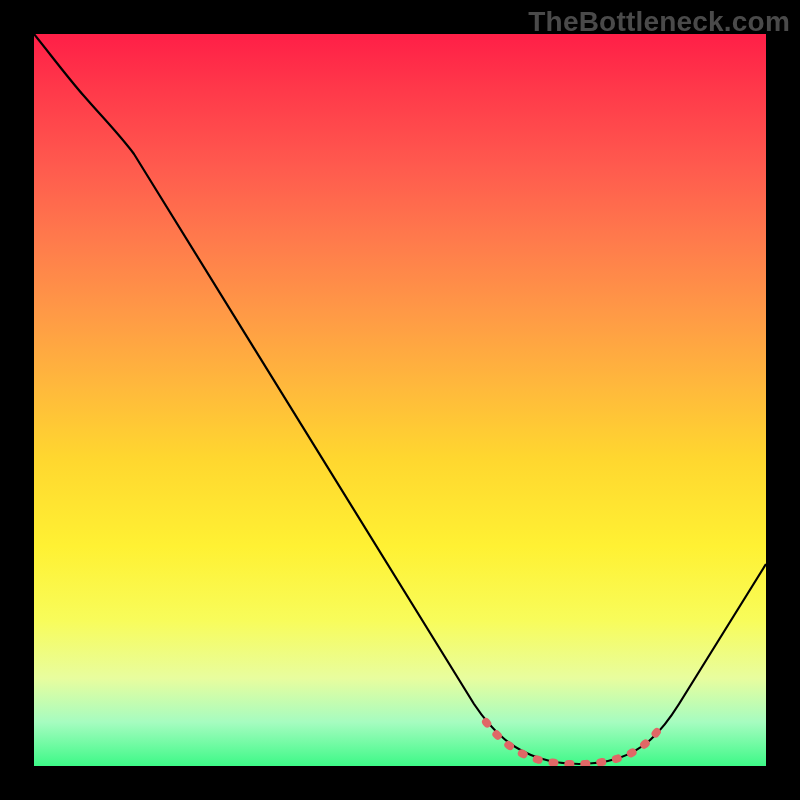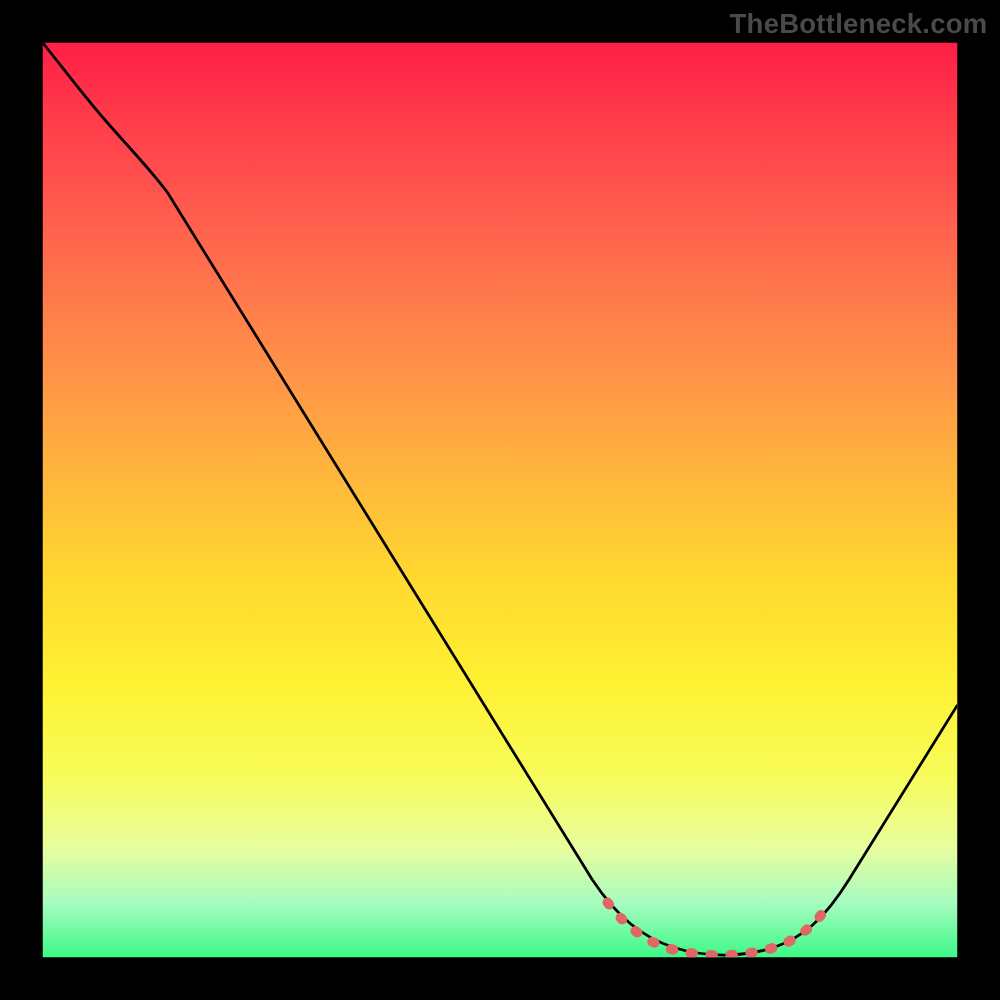--- a/index.html
+++ b/index.html
@@ -15,21 +15,21 @@
     position: relative;
     width: 800px;
     height: 800px;
     background: #000;
   }
   .watermark {
     position: absolute;
     top: 6px;
     right: 10px;
     color: #4a4a4a;
-    font-size: 22px;
+    font-size: 28px;
     font-weight: bold;
     letter-spacing: 0.2px;
     z-index: 10;
   }
   .plot-area {
     position: absolute;
     left: 34px;
     top: 34px;
     width: 732px;
     height: 732px;

